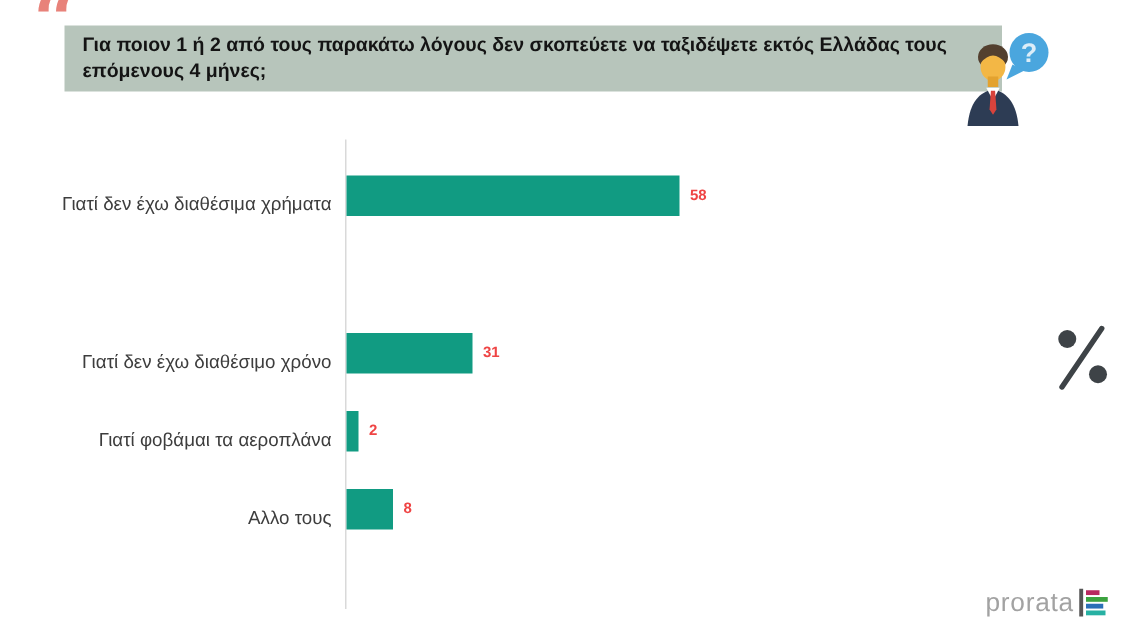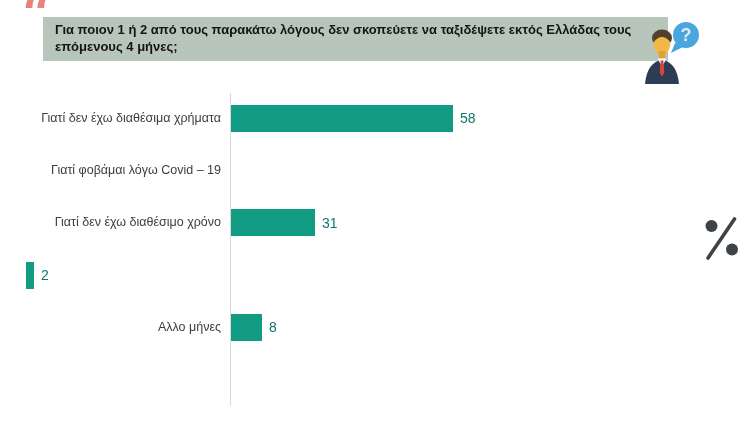--- a/index.html
+++ b/index.html
@@ -11,26 +11,26 @@
   .quote-mark{position:absolute;left:22px;top:-12px;font-family:"DejaVu Serif",serif;
     font-weight:bold;font-size:52px;line-height:1;color:#e8827a;}
   .title-box{position:absolute;left:25px;top:17px;width:625px;height:44px;
     background:#b7c5bb;padding:5px 12px;display:flex;align-items:center;margin-left:18px;}
   .title-box .title-text{font-size:13px;font-weight:bold;color:#141414;line-height:1.3;}
   .avatar{position:absolute;left:642px;top:20px;width:64px;height:64px;}
 
   
   .chart{position:absolute;left:25px;top:92px;width:560px;}
   .axis-line{position:absolute;left:230px;top:93px;width:1px;height:313px;background:#d9d9d9;}
-  .row{display:flex;align-items:center;height:52.3px;}
+  .row{display:flex;align-items:flex-end;height:52.3px;}
   .label-cell{width:205px;padding-right:9px;display:flex;justify-content:flex-end;align-items:center;}
   .label-cell .cat{font-size:12.5px;color:#3d3d3d;text-align:center;line-height:1.22;}
   .bar-cell{display:flex;align-items:center;margin-left:1px;}
   .bar{height:27px;background:#119b82;}
-  .val{margin-left:7px;font-size:14px;font-weight:normal;color:#0f766e;}
+  .val{margin-left:7px;font-size:10px;font-weight:bold;color:#ef4444;}
 
   
   .percent-icon{position:absolute;left:701px;top:213px;}
   .logo{position:absolute;left:657px;top:392px;display:flex;align-items:center;}
   .logo-text{font-size:17.5px;color:#a2a2a2;letter-spacing:0.5px;line-height:1;}
   .logo-mark{margin-left:3px;display:block;}
 </style>
 </head>
 <body>
 
@@ -63,55 +63,65 @@
       <div class="label-cell">
           <span class="cat">Γιατί δεν έχω διαθέσιμα χρήματα</span>
         </div>
       <div class="bar-cell">
         <div class="bar" style="width: 222px; background: rgb(17, 155, 130);"></div>
         <span class="val">58</span>
       </div>
     </div>
 
     <div class="row">
-      <div class="label-cell">
-          <span class="cat">Γιατί φοβάμαι λόγω Covid – 19</span>
-        </div>
     </div>
 
     <div class="row">
       <div class="label-cell">
           <span class="cat">Γιατί δεν έχω διαθέσιμο χρόνο</span>
         </div>
       <div class="bar-cell">
         <div class="bar" style="width: 84px; background: rgb(17, 155, 130);"></div>
         <span class="val">31</span>
       </div>
     </div>
 
 
     <div class="row">
+      <div class="label-cell">
+          <span class="cat">Γιατί φοβάμαι τα αεροπλάνα</span>
+        </div>
       <div class="bar-cell">
         <div class="bar" style="width: 8px; background: rgb(17, 155, 130);"></div>
         <span class="val">2</span>
       </div>
     </div>
 
     <div class="row">
       <div class="label-cell">
-          <span class="cat">Αλλο μήνες</span>
+          <span class="cat">Αλλο τους</span>
         </div>
       <div class="bar-cell">
         <div class="bar" style="width: 31px; background: rgb(17, 155, 130);"></div>
         <span class="val">8</span>
       </div>
     </div>
 
   </div>
 
   <svg class="percent-icon" width="42" height="50" viewBox="0 0 42 50">
     <circle cx="10.5" cy="13" r="6" fill="#3e4347"></circle>
     <circle cx="31" cy="36.5" r="6" fill="#3e4347"></circle>
     <line x1="33.5" y1="6" x2="7" y2="45" stroke="#3e4347" stroke-width="3.6" stroke-linecap="round"></line>
   </svg>
 
+  <div class="logo">
+    <span class="logo-text">prorata</span>
+    <svg class="logo-mark" width="22" height="20" viewBox="0 0 22 20">
+      <rect x="0.5" y="0.5" width="2.6" height="18.5" fill="#555555"></rect>
+      <rect x="5" y="1.5" width="9" height="3.2" fill="#b8295f"></rect>
+      <rect x="5" y="6" width="14.5" height="3.2" fill="#3ca33f"></rect>
+      <rect x="5" y="10.5" width="11.5" height="3.2" fill="#2c6fb7"></rect>
+      <rect x="5" y="15" width="13" height="3.2" fill="#27b1a3"></rect>
+    </svg>
+  </div>
 
 </div>
 
 </body></html>

